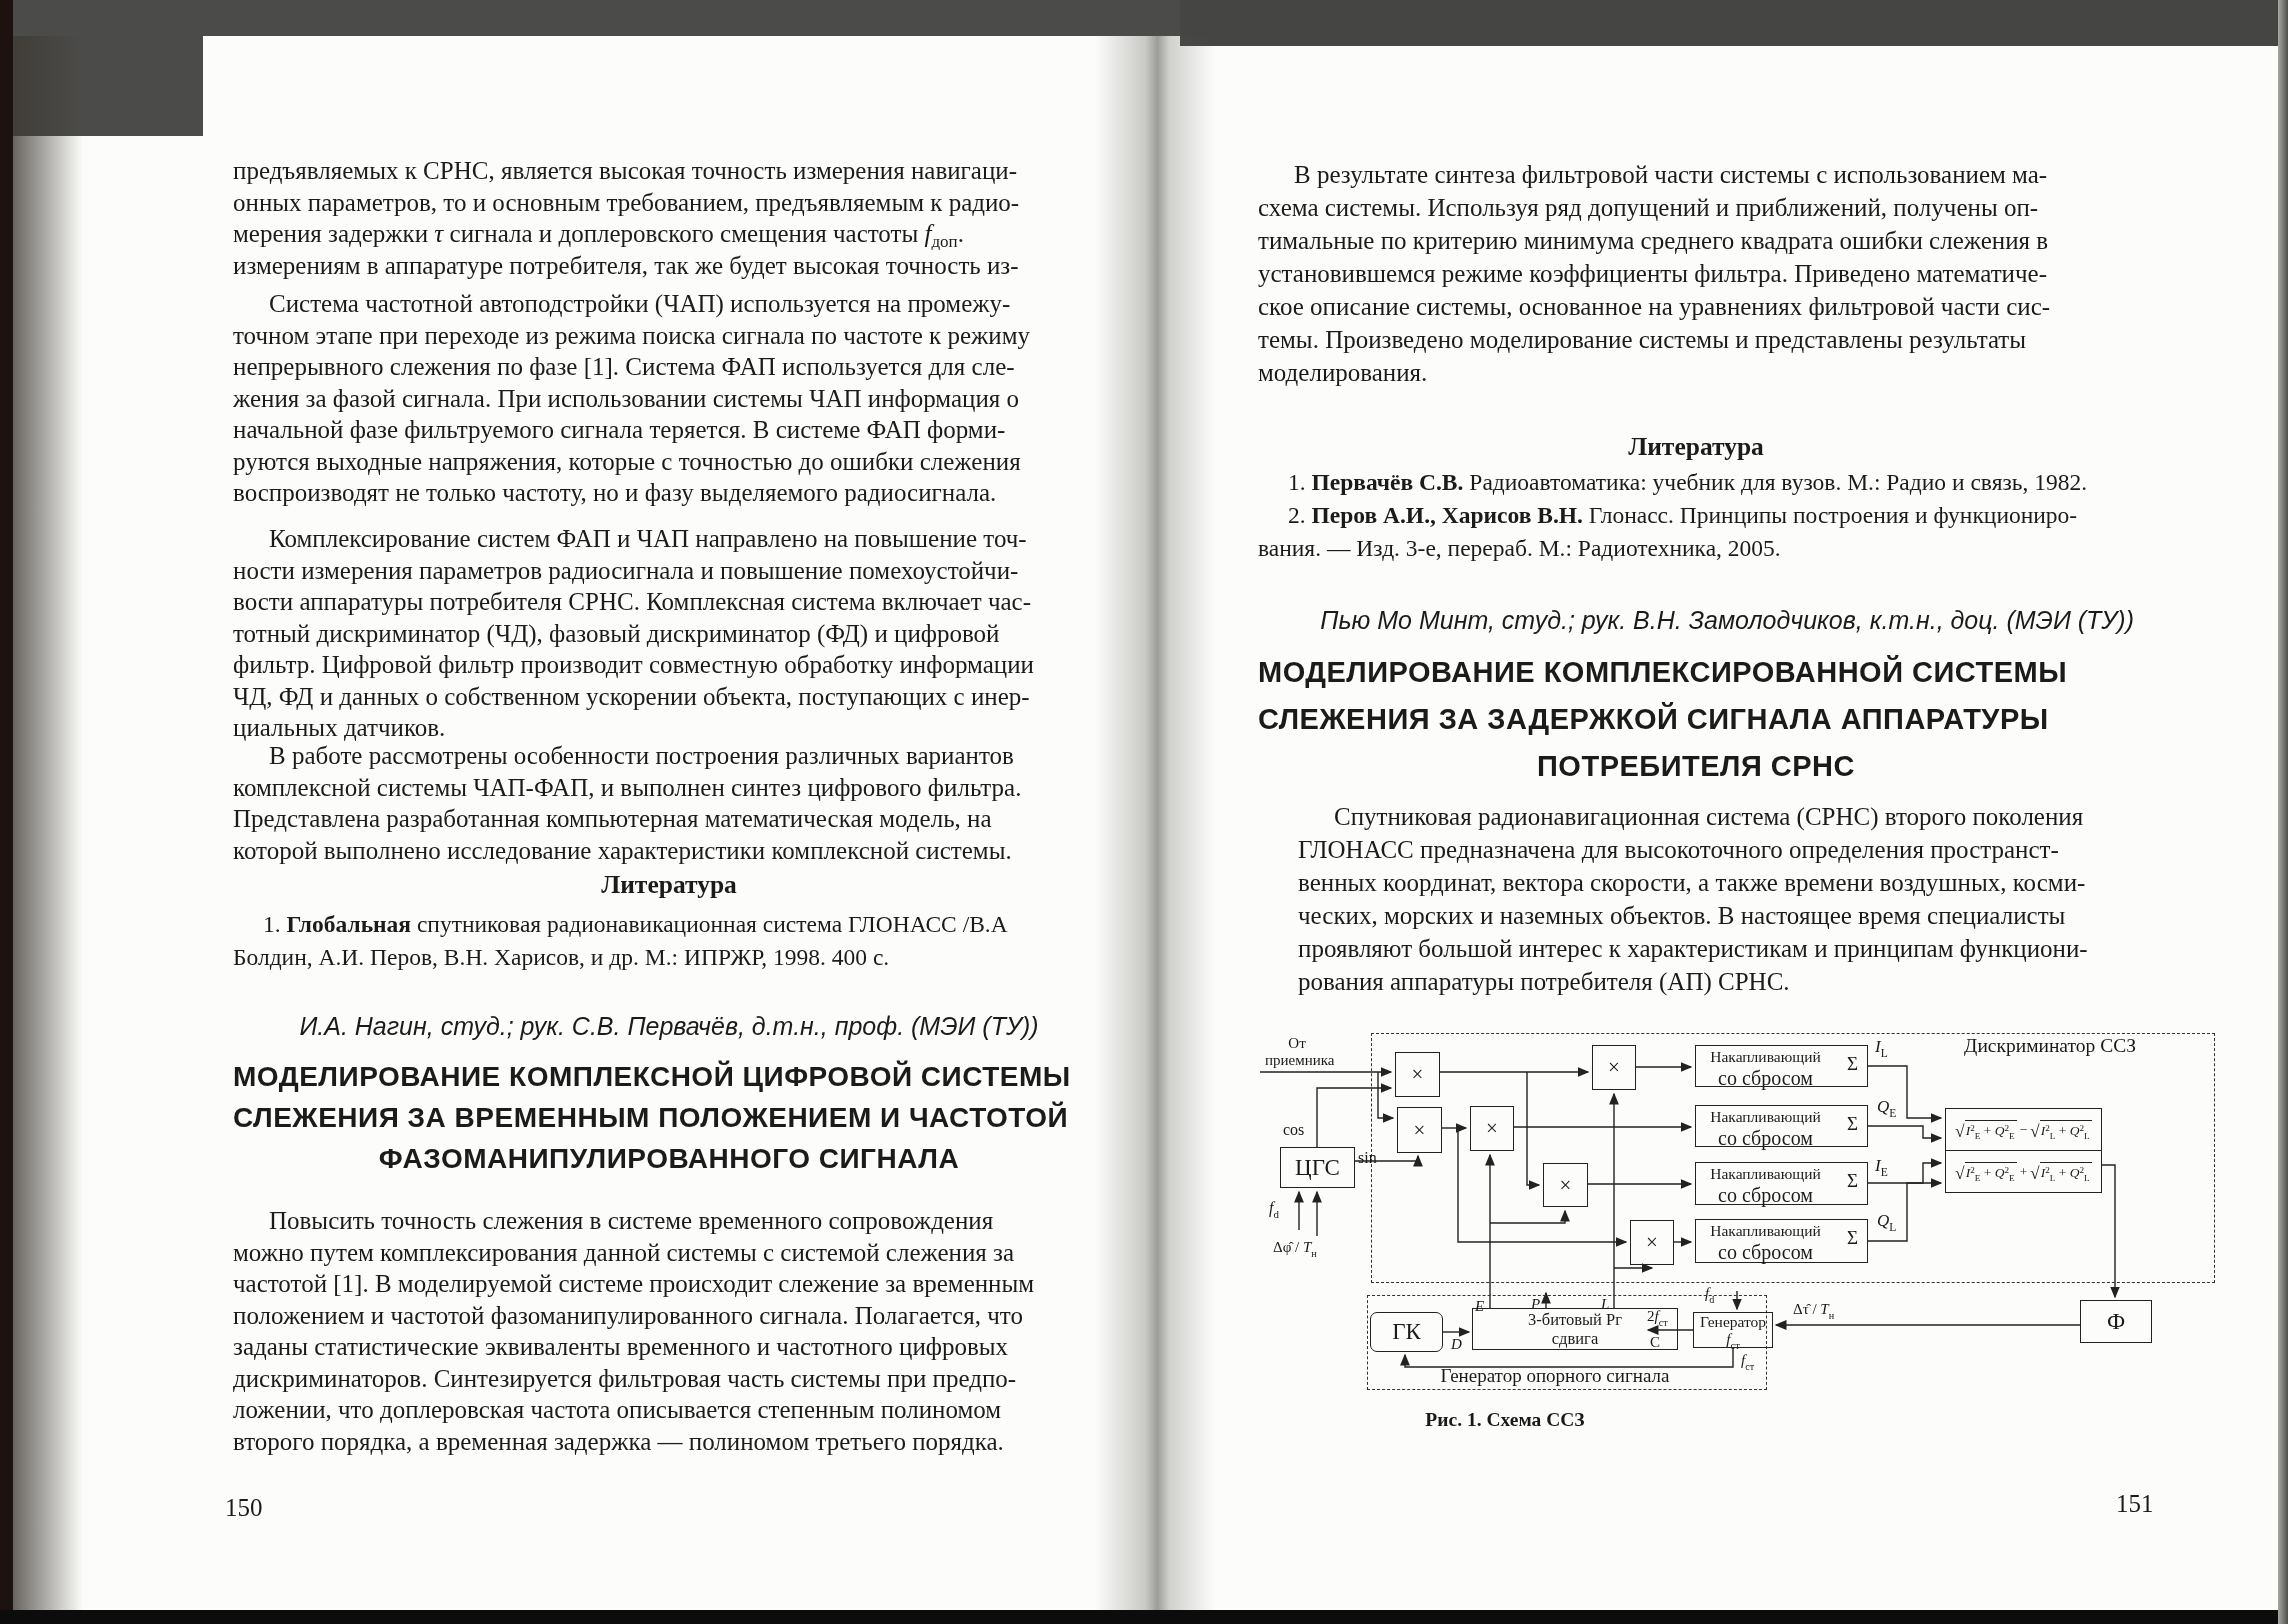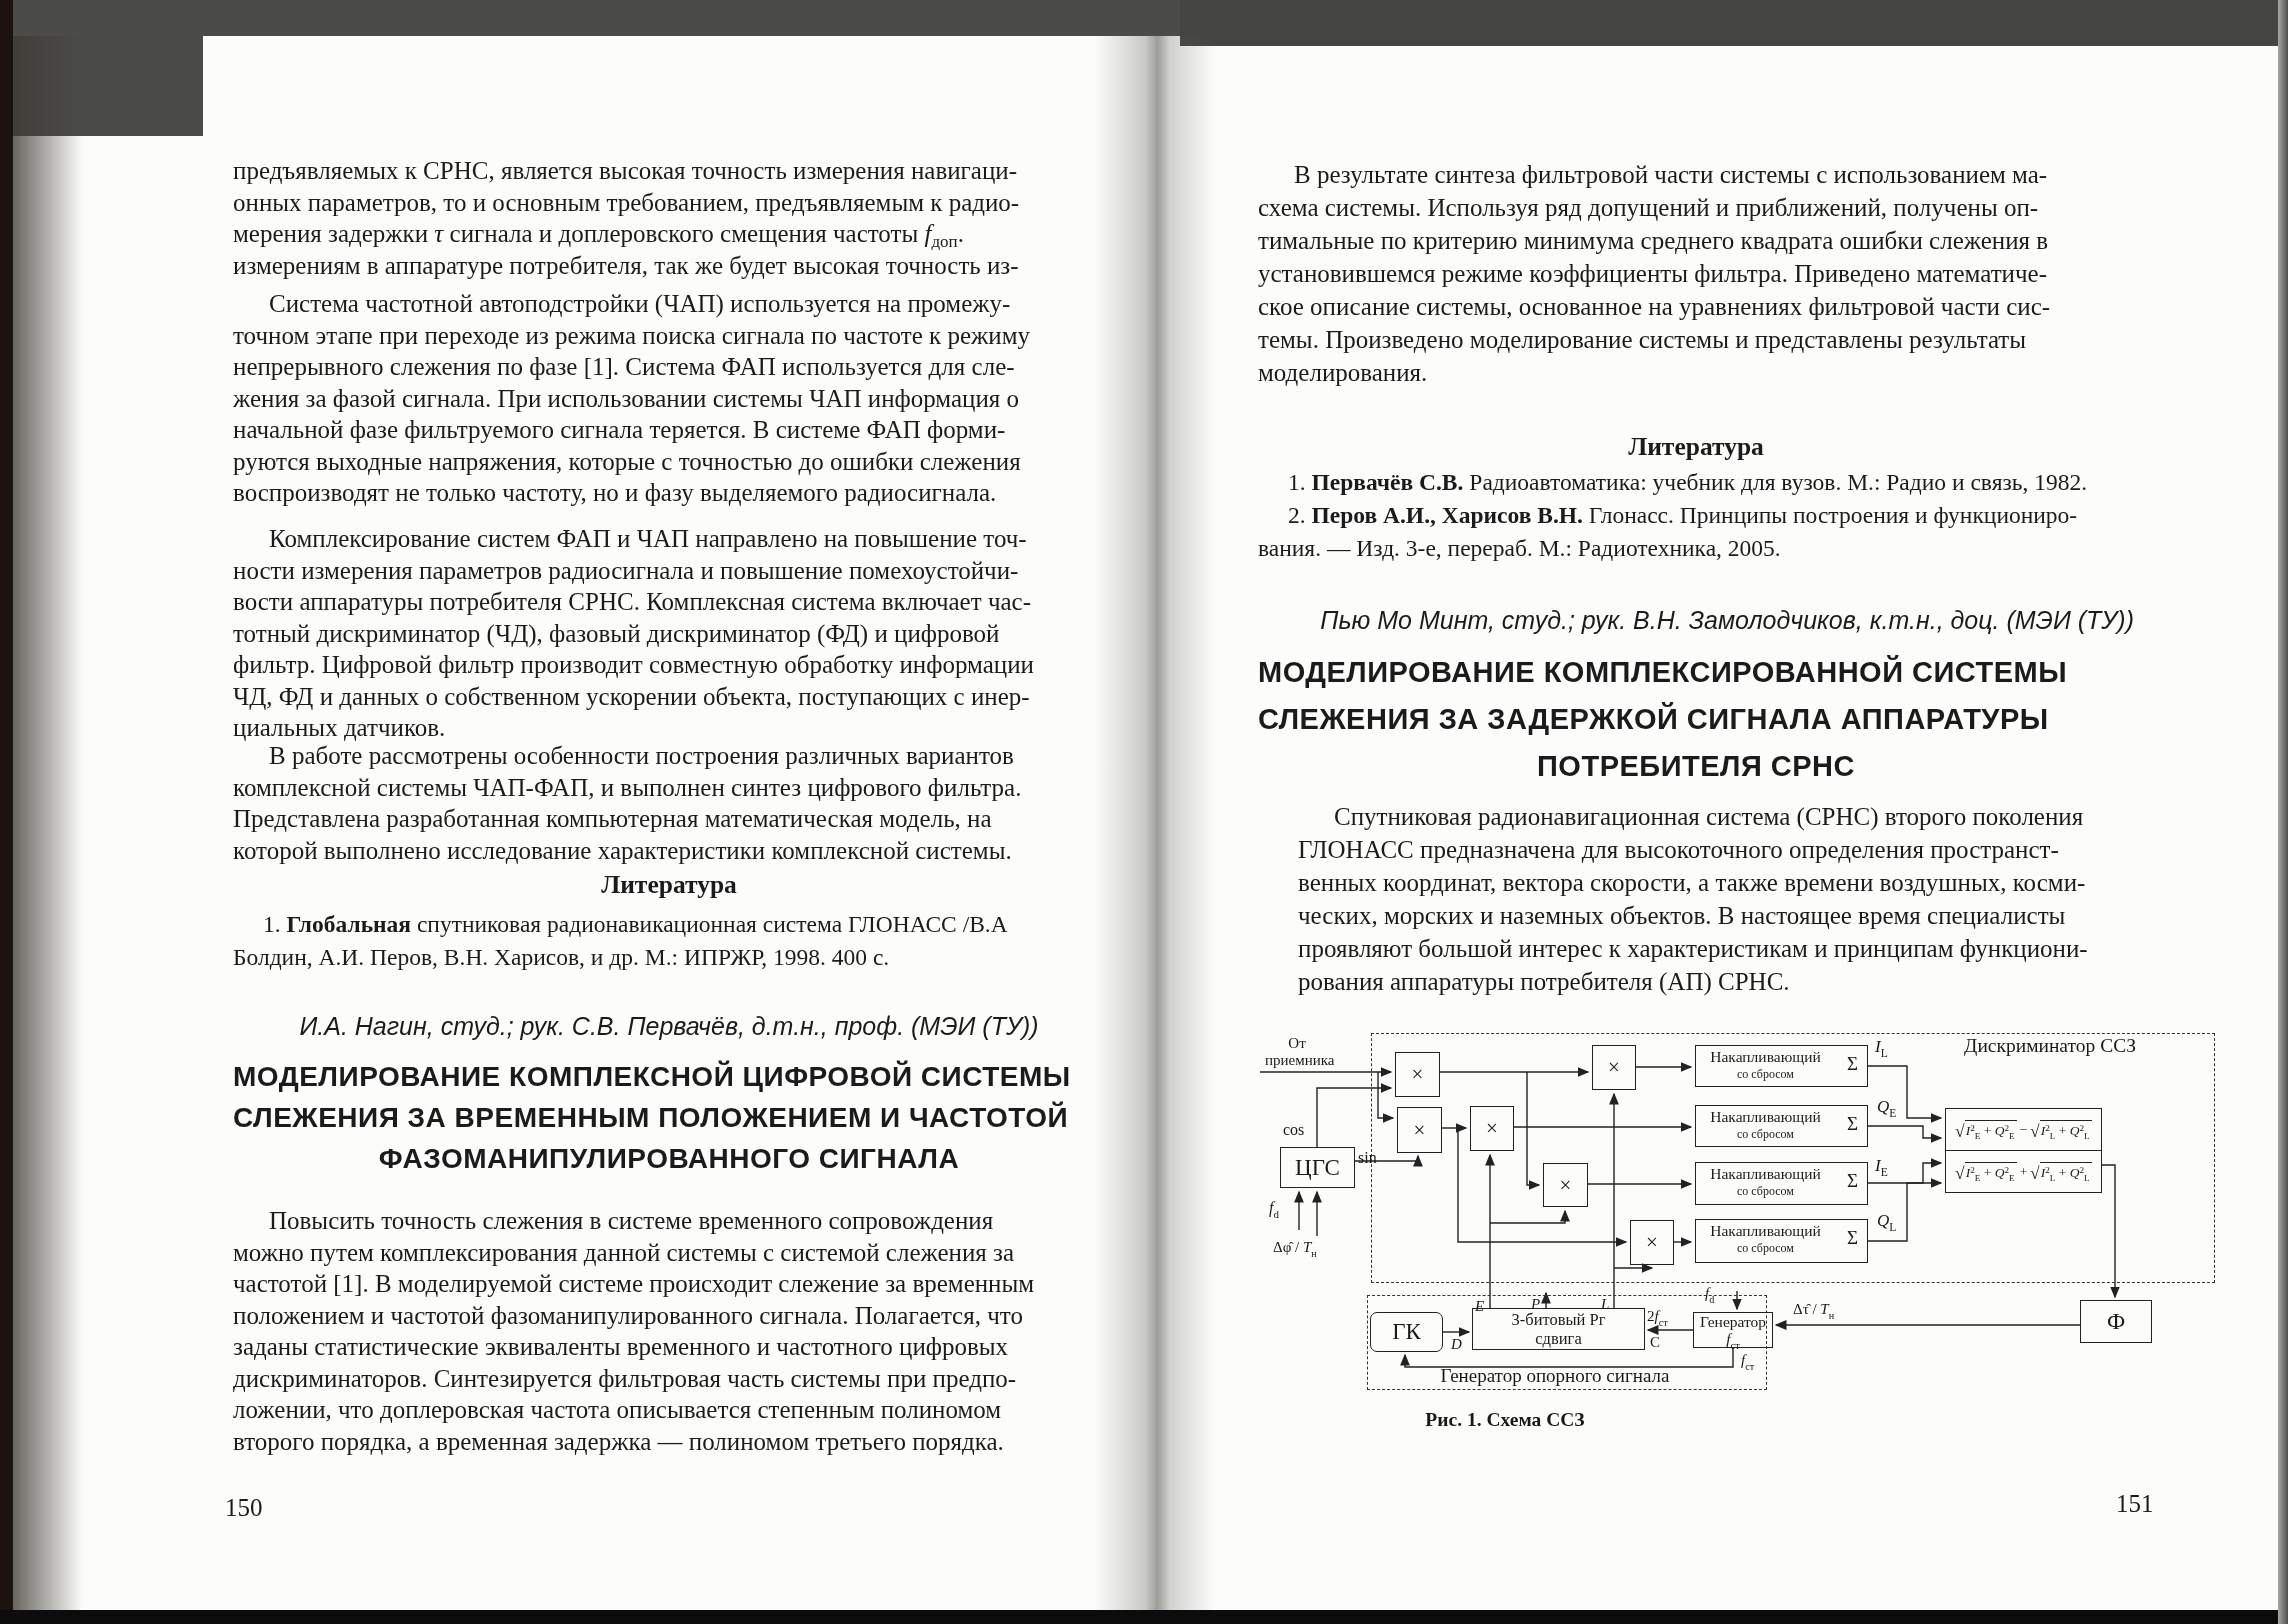--- a/index.html
+++ b/index.html
@@ -42,21 +42,21 @@
   .title-l .tl{height:41px;line-height:41px;font-size:28px;}
   .title-r .tl{height:47px;line-height:47px;font-size:29px;}
   .pagenum{font-size:25px;}
   
   #figure{left:1255px;top:1015px;width:995px;height:450px;font-family:"Liberation Serif","DejaVu Serif",serif;}
   #figure .blk{position:absolute;border:1.6px solid #222;background:rgba(255,255,255,0.0);box-sizing:border-box;}
   #figure .dash{position:absolute;border:1.6px dashed #333;box-sizing:border-box;}
   #figure .lbl{position:absolute;white-space:nowrap;color:#191919;}
   .mult{display:flex;align-items:center;justify-content:center;font-size:21px;}
   .acc .l1{position:absolute;left:6px;top:2px;width:127px;text-align:center;font-size:15.5px;}
-  .acc .l2{position:absolute;left:6px;top:21px;width:127px;text-align:center;font-size:12px;}
+  .acc .l2{position:absolute;left:6px;top:21px;width:127px;text-align:center;font-size:20px;}
   .acc .sg{position:absolute;right:9px;top:7px;font-size:19px;}
   .cblock{display:flex;flex-direction:column;align-items:center;justify-content:center;font-size:16.5px;line-height:19px;}
   .bigtxt{display:flex;align-items:center;justify-content:center;font-size:23px;}
   .frm{display:flex;flex-direction:column;}
   .fr-row{height:41px;display:flex;align-items:center;justify-content:center;gap:3px;font-size:13.5px;}
   .fr-row.num{border-bottom:1.4px solid #222;}
   .rad{display:flex;align-items:flex-start;}
   .rsign{font-size:17px;line-height:1;transform:translateY(3px);}
   .rbar{border-top:1.3px solid #222;padding:2px 2px 0 1px;}
   .fr-row sub{top:4px;} .fr-row sup{top:-4px;}
@@ -257,21 +257,21 @@
       <span>+</span>
       <span class="rad">
           <span class="rsign">√</span>
           <span class="rbar"><i>I</i><sup>2</sup><sub>L</sub> + <i>Q</i><sup>2</sup><sub>L</sub></span>
         </span>
     </div>
   </div>
 
   <div class="blk bigtxt" style="left:825px;top:285px;width:72px;height:43px;">Ф</div>
   <div class="blk bigtxt" style="left:115px;top:297px;width:73px;height:40px;border-radius:7px;">ГК</div>
-  <div class="blk cblock" style="left:217px;top:293px;width:173px;height:42px;">
+  <div class="blk cblock" style="left:217px;top:293px;width:206px;height:42px;">
     <div>3-битовый Рг</div>
     <div>сдвига</div>
   </div>
   <div class="blk cblock" style="left:438px;top:297px;width:80px;height:36px;font-size:15.5px;line-height:17px;">
     <div>Генератор</div>
     <div><i>f</i><sub>ст</sub></div>
   </div>
 
   <div class="lbl" style="left:10px;top:20px;width:64px;text-align:center;font-size:15px;line-height:17px;">
     <div>От</div>

